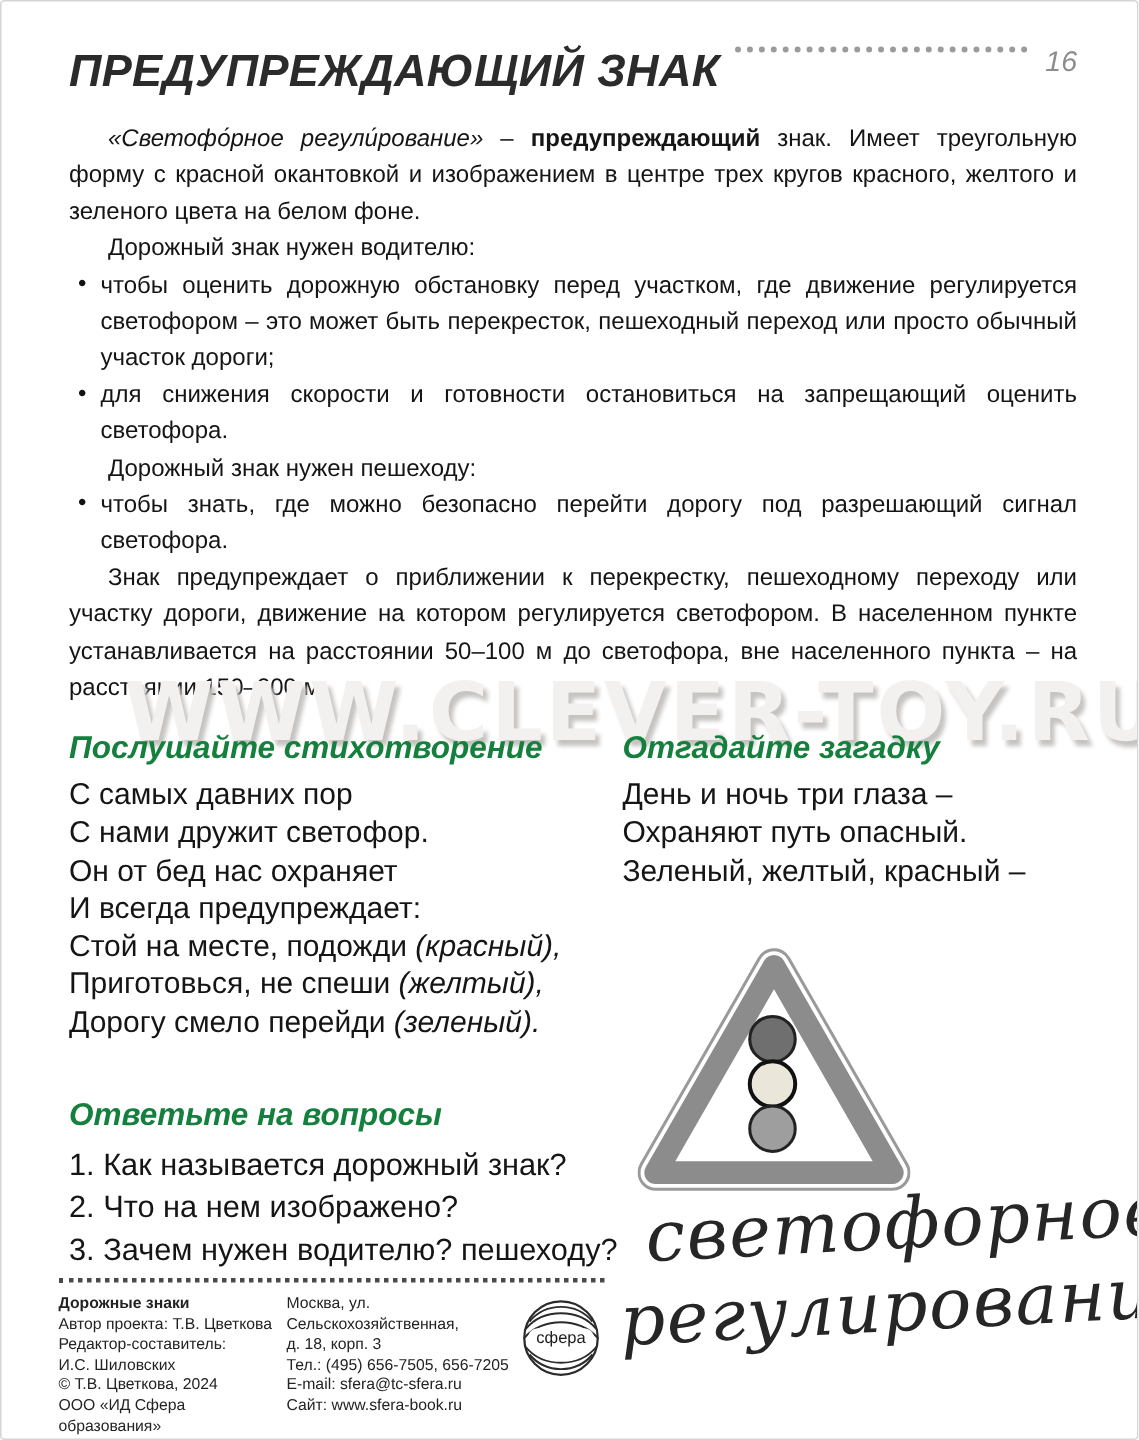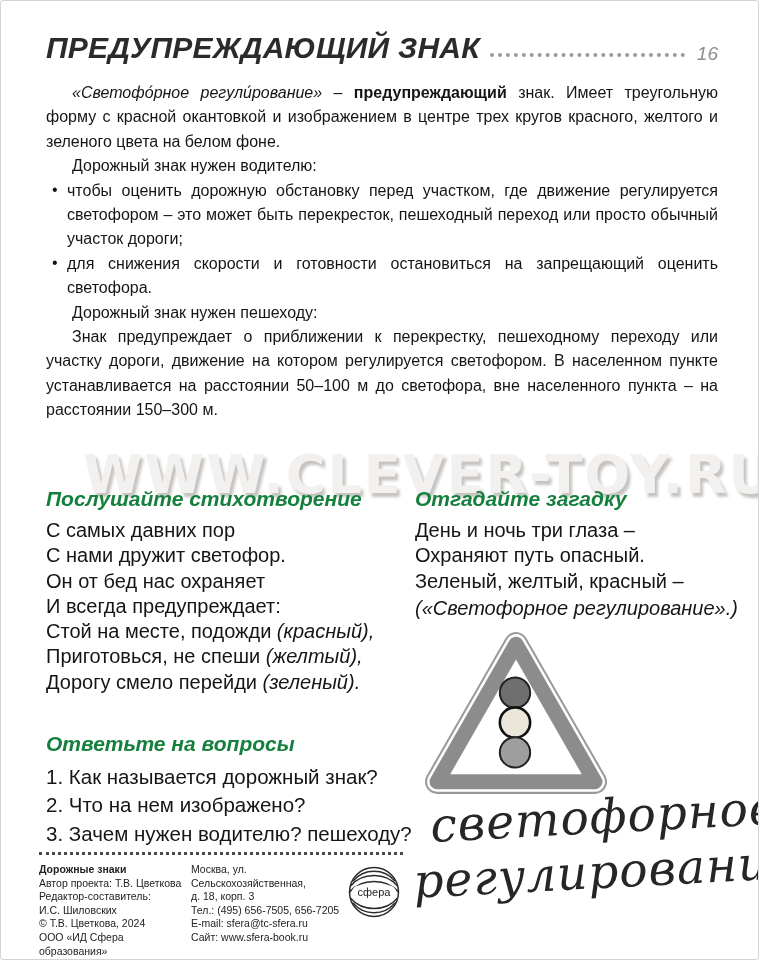--- a/index.html
+++ b/index.html
@@ -10,21 +10,21 @@
     border:1px solid #d6d4d2;
     border-radius:3px;
     box-sizing:border-box;
     font-family:"Liberation Sans",sans-serif;
     color:#151515;
     overflow:hidden;
   }
   
   .title-row{
     position:absolute;top:30px;left:45px;width:672px;
-    display:flex;align-items:flex-end;
+    display:flex;align-items:flex-start;
   }
   .page-title{
     margin:0;font-style:italic;font-weight:bold;
     font-size:30px;letter-spacing:.2px;color:#2b2b2b;white-space:nowrap;
   }
   .leader{flex:1;height:0;border-bottom:4px dotted #9b9b9b;margin:0 12px 8px 10px;}
   .page-number{font-style:italic;font-weight:normal;font-size:19px;color:#8d8d8d;}
   
   .body-text{
     position:absolute;top:80px;left:45px;width:672px;
@@ -90,20 +90,24 @@
 
     <p class="indent">Дорожный знак нужен водителю:</p>
     <ul class="bullets">
 
         <li>чтобы оценить дорожную обстановку перед участком, где движение регулируется светофором – это может быть перекресток, пешеходный переход или просто обычный участок дороги;</li>
 
         <li>для снижения скорости и готовности остановиться на запрещающий оценить светофора.</li>
       </ul>
 
     <p class="indent">Дорожный знак нужен пешеходу:</p>
+    <ul class="bullets">
+
+        <li>чтобы знать, где можно безопасно перейти дорогу под разрешающий сигнал светофора.</li>
+      </ul>
 
     <p class="indent">Знак предупреждает о приближении к перекрестку, пешеходному переходу или участку дороги, движение на котором регулируется светофором. В населенном пункте устанавливается на расстоянии 50–100 м до светофора, вне населенного пункта – на расстоянии 150–300 м.</p>
   </div>
 
   <div class="watermark">WWW.CLEVER-TOY.RU</div>
 
   <div class="poem-block">
     <h2 class="col-heading">Послушайте стихотворение</h2>
     <div>
 
@@ -126,21 +130,20 @@
   <div class="riddle-block">
     <h2 class="col-heading">Отгадайте загадку</h2>
     <div>
 
         <div class="riddle-line">День и ночь три глаза –</div>
 
         <div class="riddle-line">Охраняют путь опасный.</div>
 
         <div class="riddle-line">Зеленый, желтый, красный –</div>
       </div>
-    <div class="riddle-answer">(«Светофорное регулирование».)</div>
   </div>
 
   <div class="sign-wrap">
     <svg width="182" height="170" viewBox="0 0 180 168">
       <path d="M90 16 L168 152 L12 152 Z" fill="none" stroke-width="24" stroke-linejoin="round" stroke="#9a9a9a"></path>
       <path d="M90 16 L168 152 L12 152 Z" fill="none" stroke="#ffffff" stroke-width="20" stroke-linejoin="round"></path>
       <path d="M90 16 L168 152 L12 152 Z" fill="#ffffff" stroke-width="15" stroke-linejoin="round" stroke="#8c8c8c"></path>
       <circle cx="89" cy="64" r="15" stroke="#222222" stroke-width="2" fill="#6f6f6f"></circle>
       <circle cx="89" cy="93.5" r="15" stroke="#111111" stroke-width="2.6" fill="#eae6da"></circle>
       <circle cx="89" cy="123" r="15" stroke="#222222" stroke-width="2" fill="#9e9e9e"></circle>

